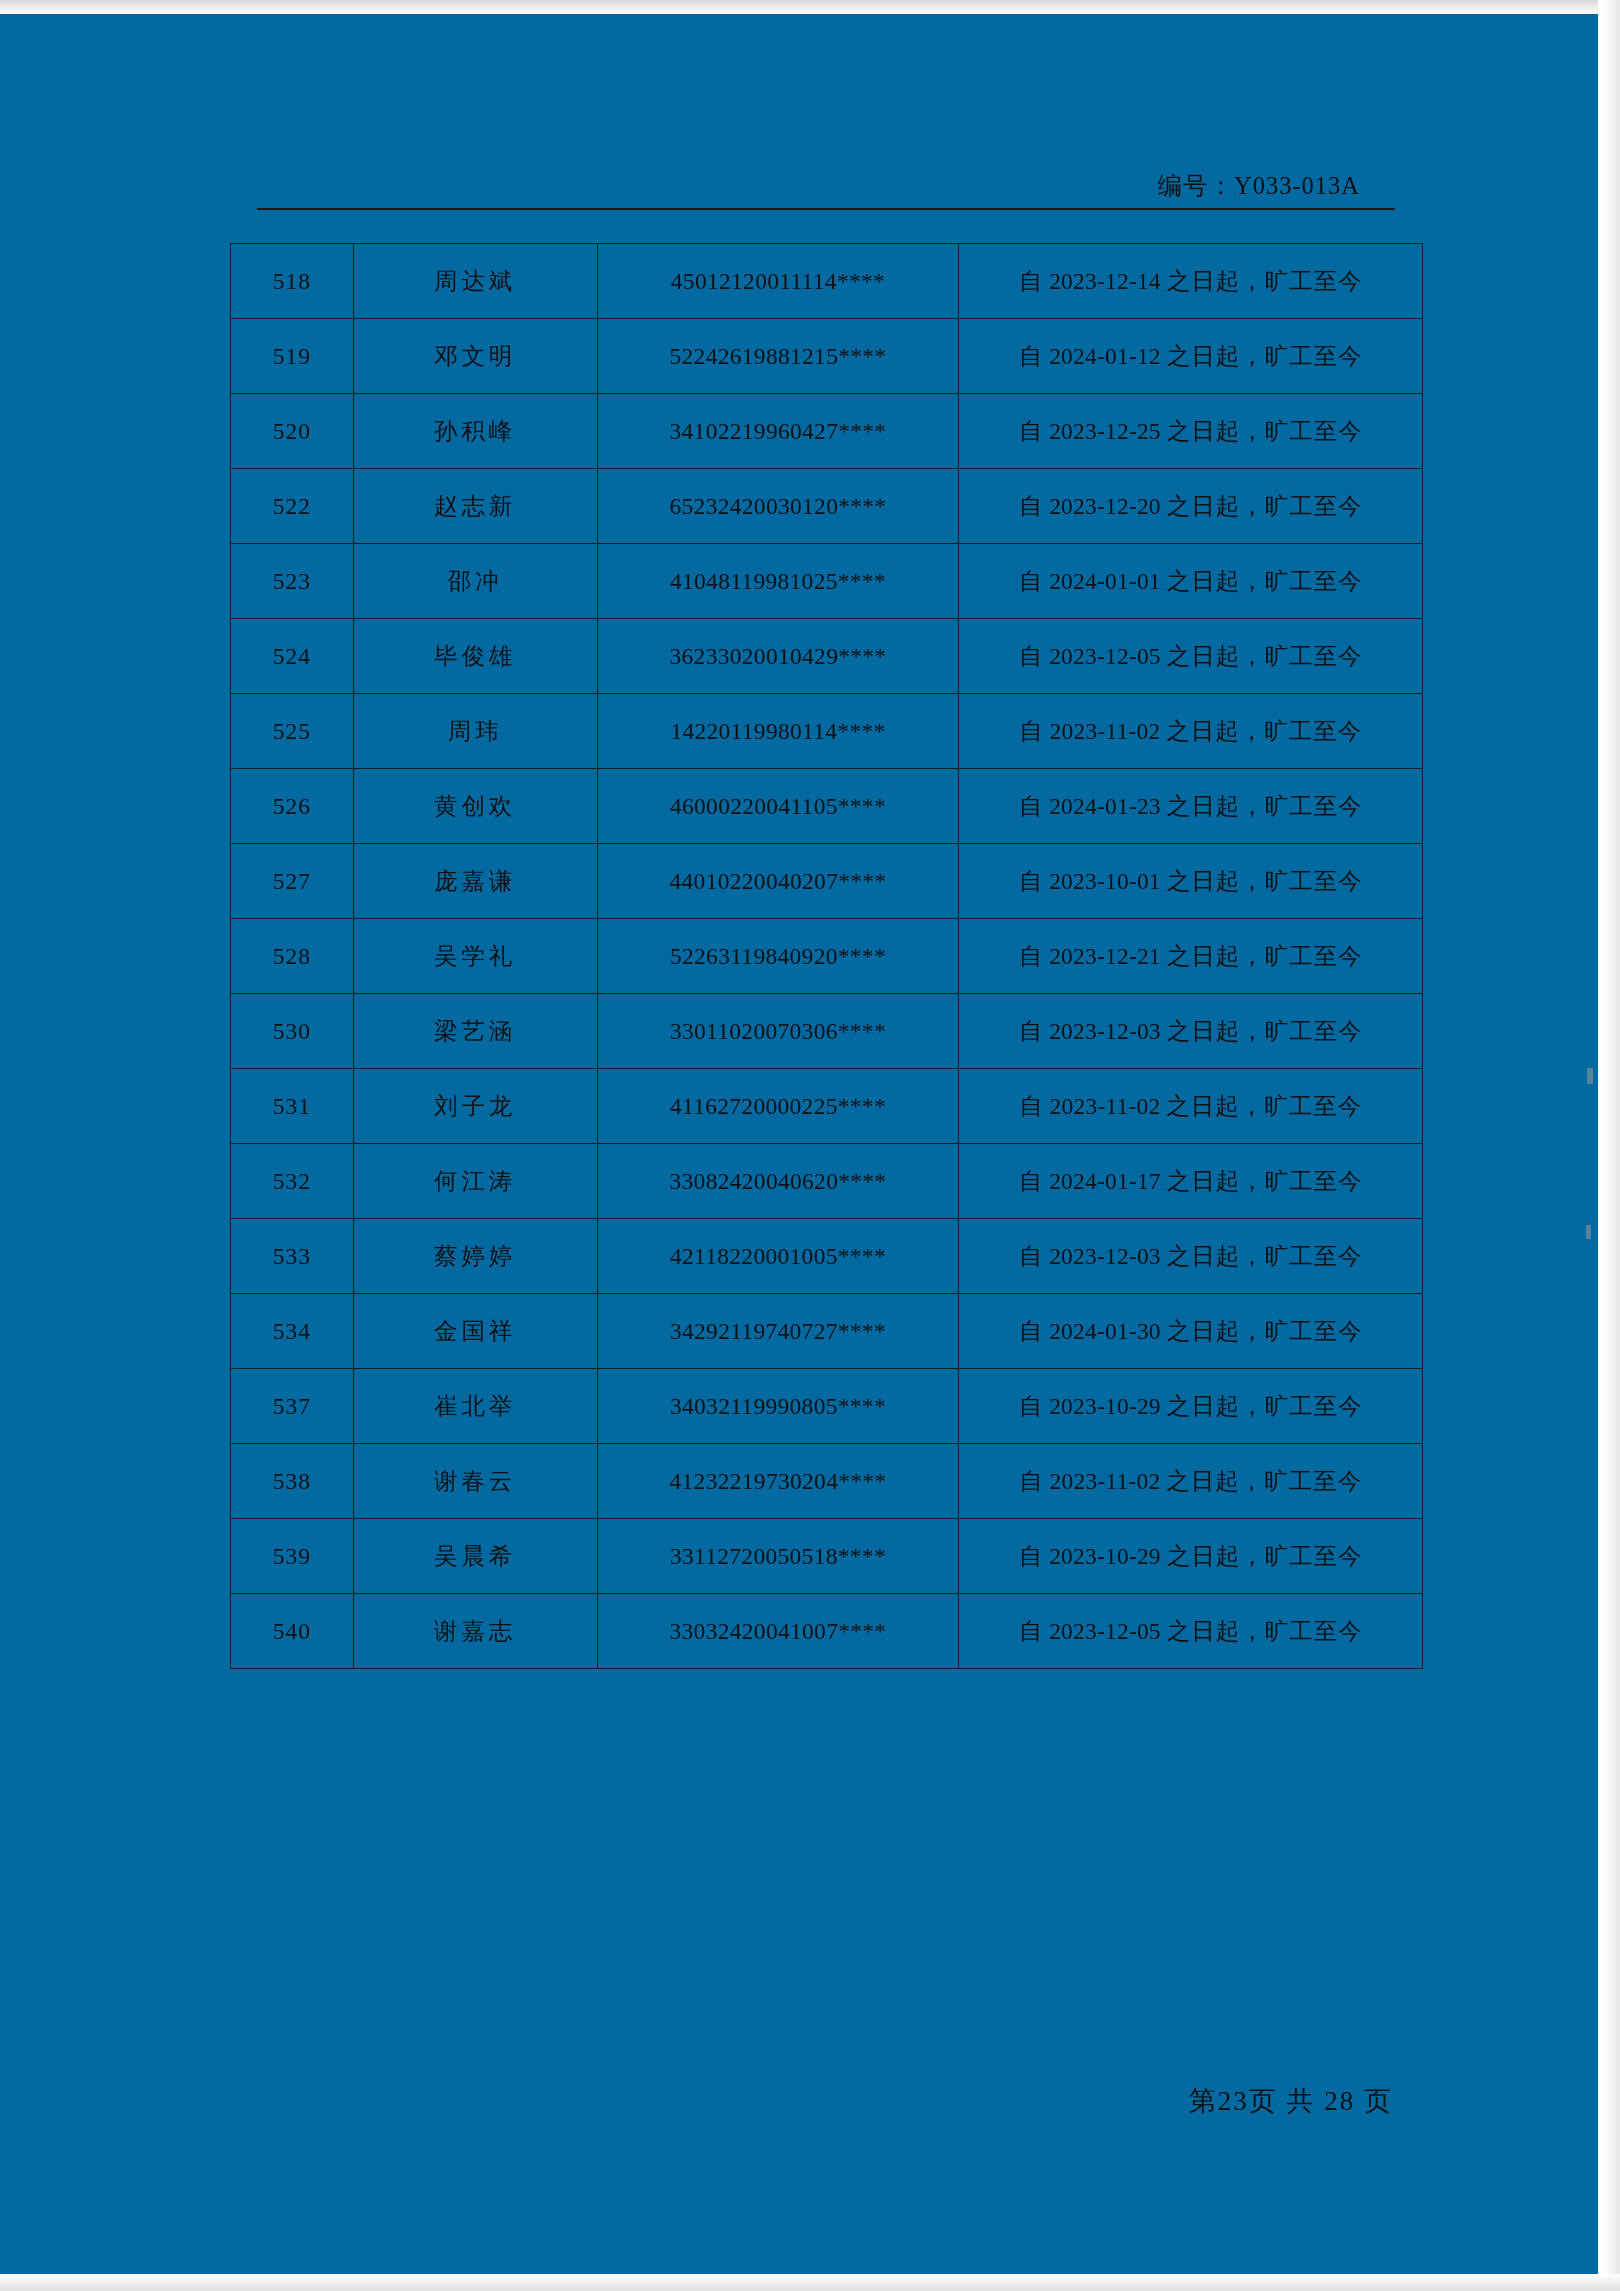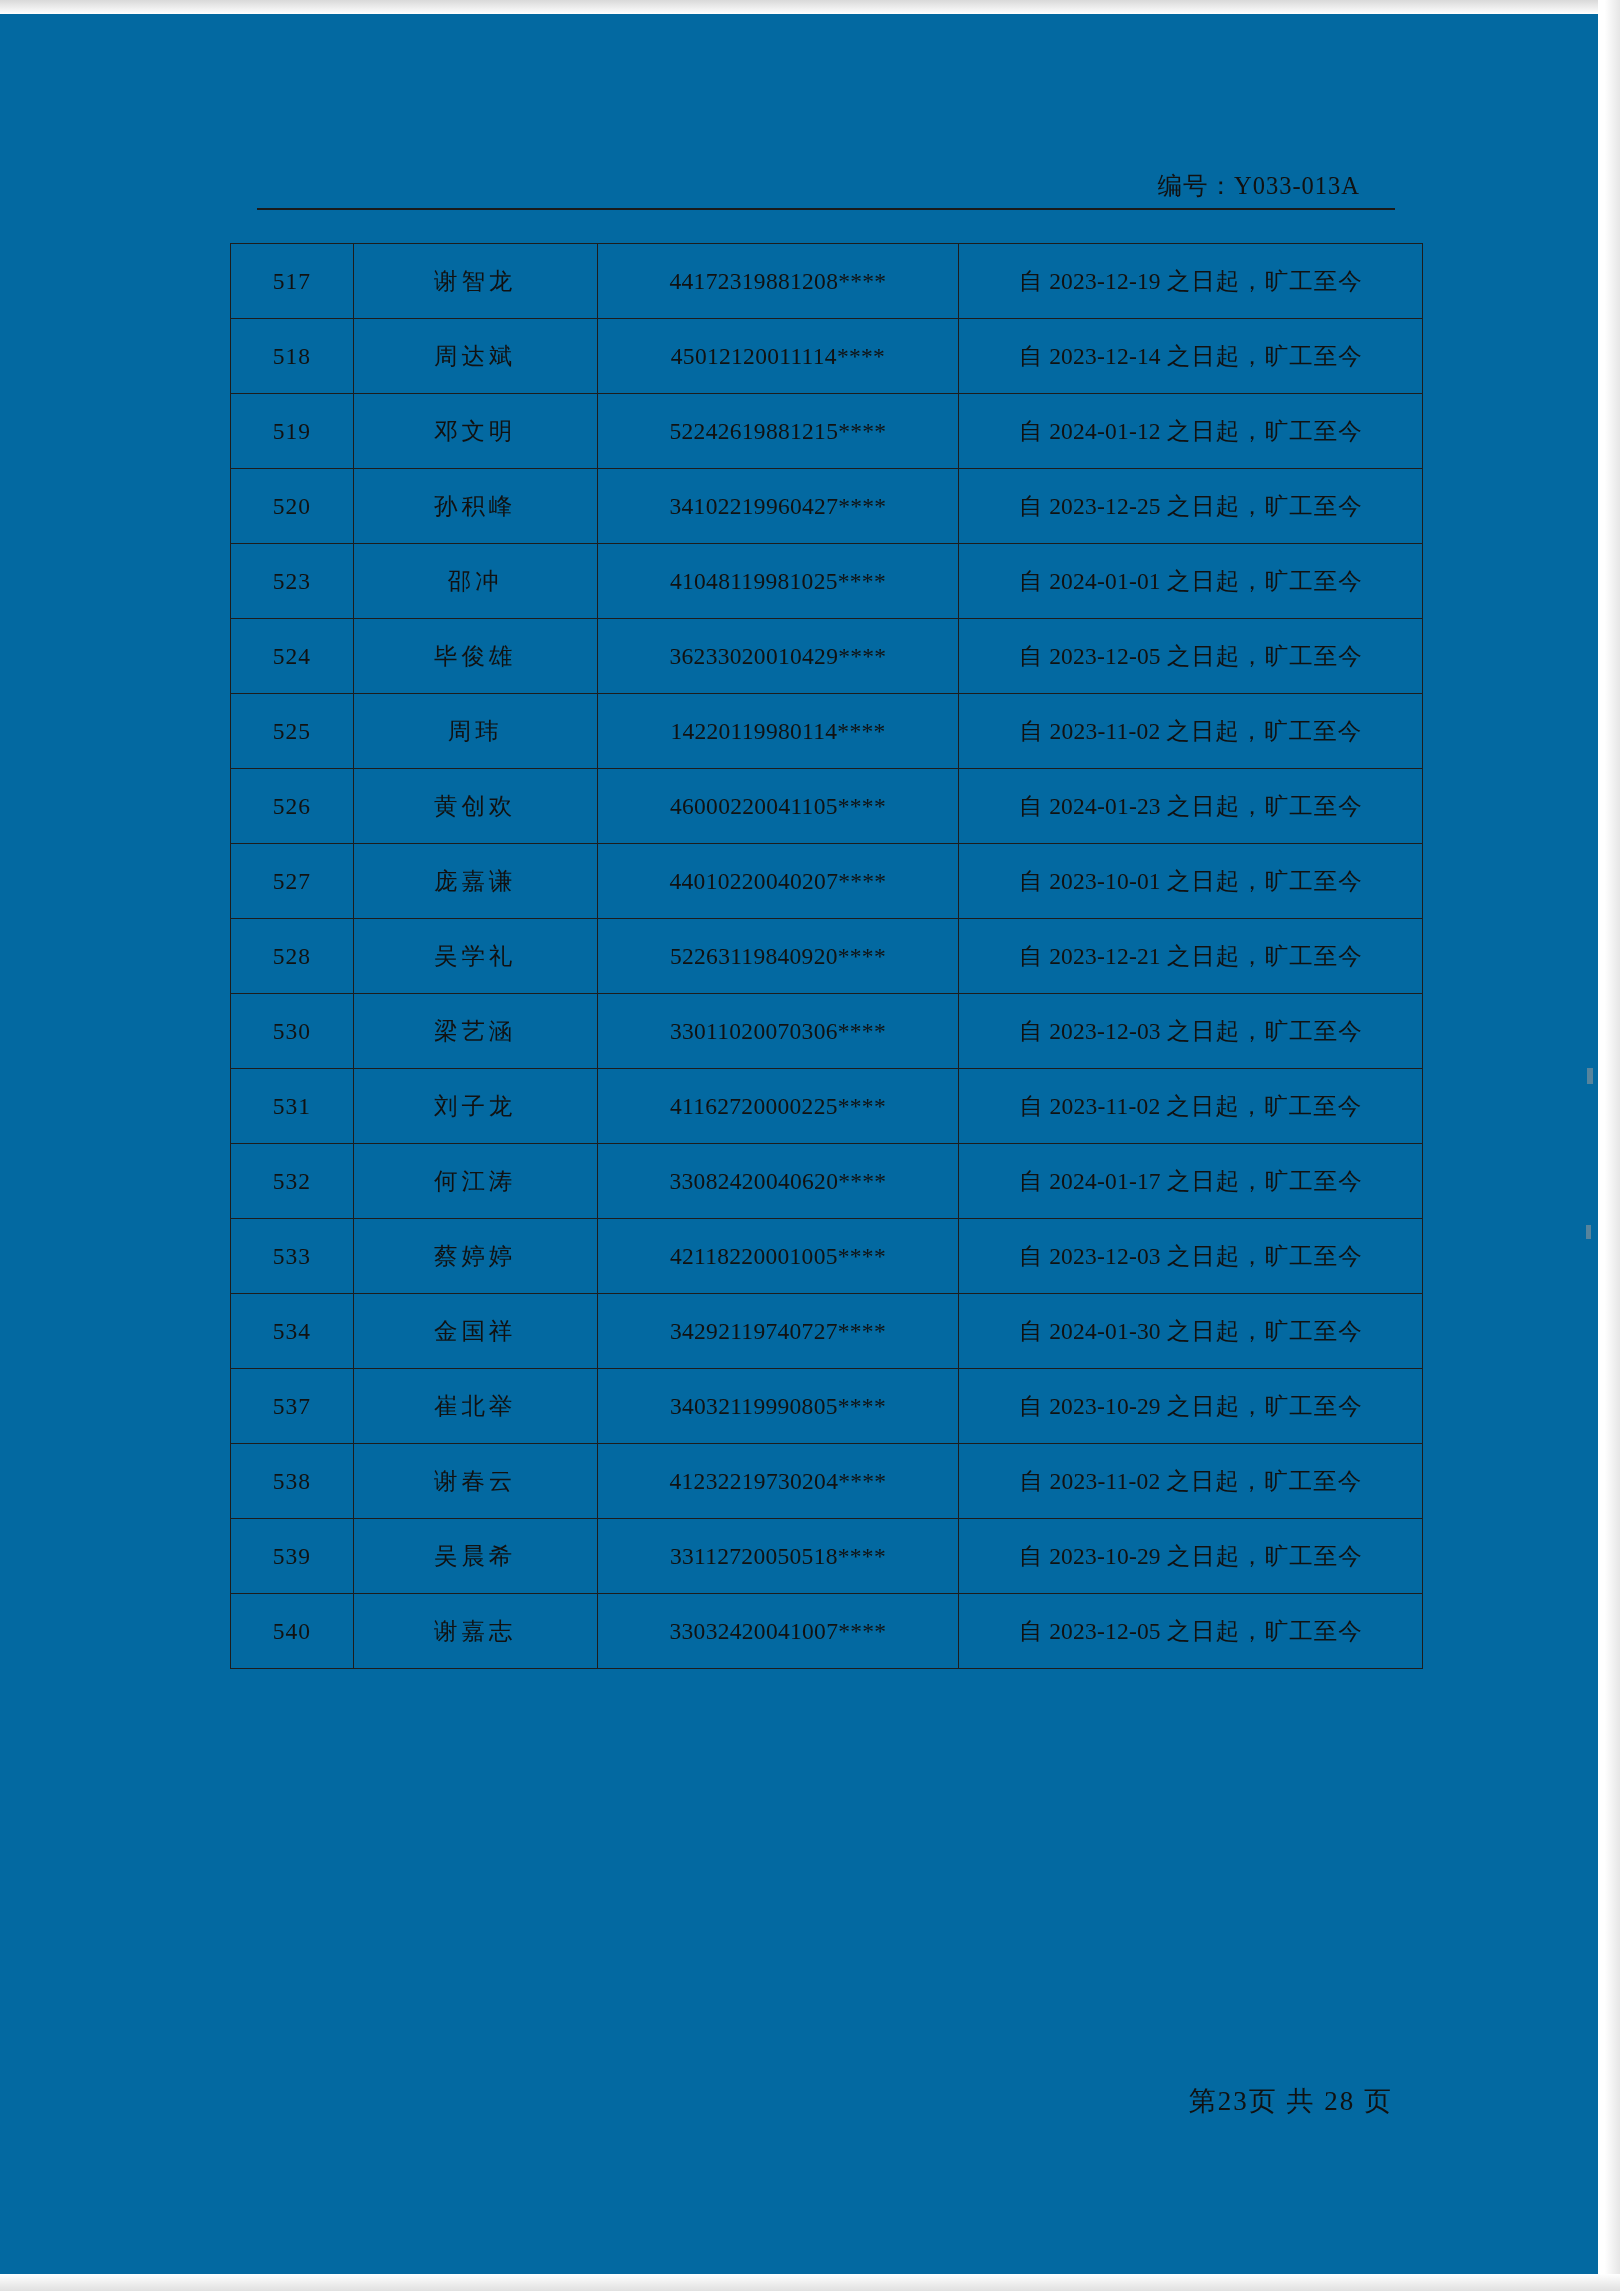--- a/index.html
+++ b/index.html
@@ -107,44 +107,44 @@
   <div class="speck" style="top:1225px; right:29px; width:4.9px; height:13.7px;"></div>
 
   <div class="doc-number">编号：Y033-013A</div>
 
   <div class="header-rule"></div>
 
   <div class="table-wrap">
     <table class="main-table">
       <tbody>
           <tr>
-            <td class="col-index">517</td>
-            <td class="col-name">谢智龙</td>
-            <td class="col-id">44172319881208****</td>
-            <td class="col-note"><span class="note-cell"><span class="cn">自</span> <span class="dt">2023-12-19</span> <span class="cn">之日起，旷工至今</span></span></td>
-          </tr>
-          <tr>
             <td class="col-index">518</td>
             <td class="col-name">周达斌</td>
             <td class="col-id">45012120011114****</td>
             <td class="col-note"><span class="note-cell"><span class="cn">自</span> <span class="dt">2023-12-14</span> <span class="cn">之日起，旷工至今</span></span></td>
           </tr>
           <tr>
             <td class="col-index">519</td>
             <td class="col-name">邓文明</td>
             <td class="col-id">52242619881215****</td>
             <td class="col-note"><span class="note-cell"><span class="cn">自</span> <span class="dt">2024-01-12</span> <span class="cn">之日起，旷工至今</span></span></td>
           </tr>
           <tr>
             <td class="col-index">520</td>
             <td class="col-name">孙积峰</td>
             <td class="col-id">34102219960427****</td>
             <td class="col-note"><span class="note-cell"><span class="cn">自</span> <span class="dt">2023-12-25</span> <span class="cn">之日起，旷工至今</span></span></td>
           </tr>
           <tr>
+            <td class="col-index">522</td>
+            <td class="col-name">赵志新</td>
+            <td class="col-id">65232420030120****</td>
+            <td class="col-note"><span class="note-cell"><span class="cn">自</span> <span class="dt">2023-12-20</span> <span class="cn">之日起，旷工至今</span></span></td>
+          </tr>
+          <tr>
             <td class="col-index">523</td>
             <td class="col-name">邵冲</td>
             <td class="col-id">41048119981025****</td>
             <td class="col-note"><span class="note-cell"><span class="cn">自</span> <span class="dt">2024-01-01</span> <span class="cn">之日起，旷工至今</span></span></td>
           </tr>
           <tr>
             <td class="col-index">524</td>
             <td class="col-name">毕俊雄</td>
             <td class="col-id">36233020010429****</td>
             <td class="col-note"><span class="note-cell"><span class="cn">自</span> <span class="dt">2023-12-05</span> <span class="cn">之日起，旷工至今</span></span></td>

